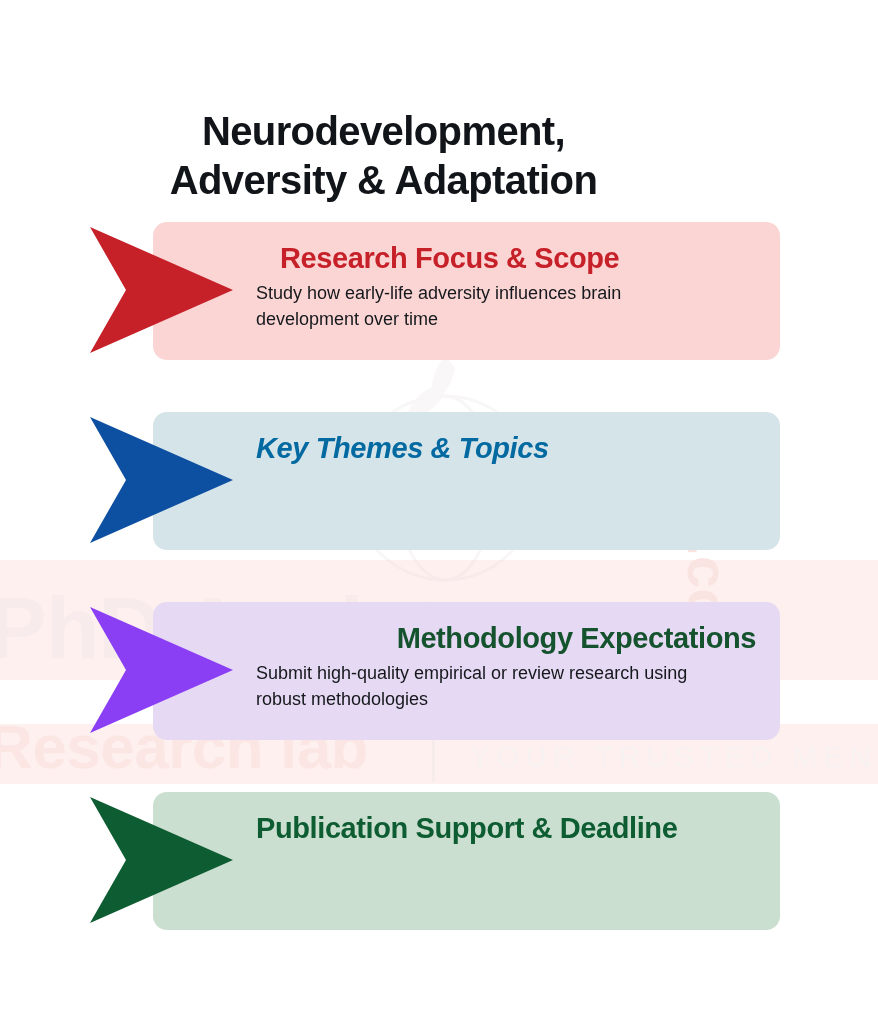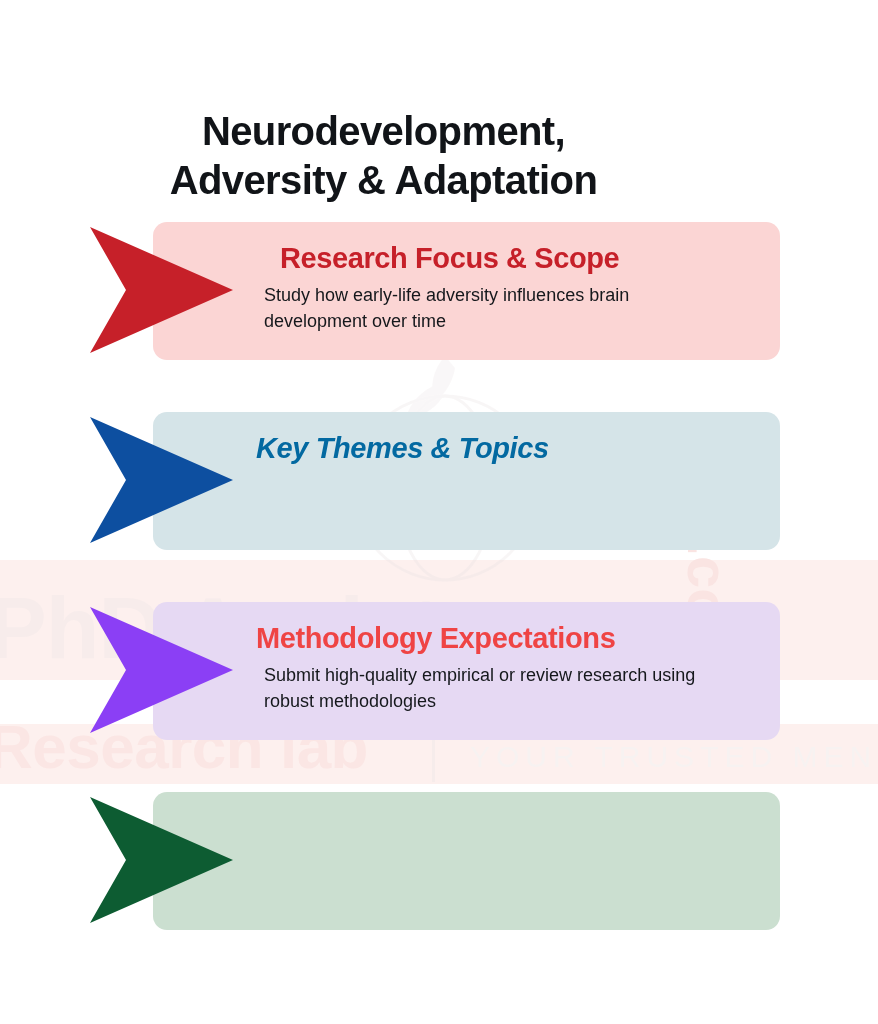--- a/index.html
+++ b/index.html
@@ -149,29 +149,29 @@
 
   .card-heading {
     font-size: 29px;
     font-weight: 700;
     letter-spacing: -0.4px;
     line-height: 1.15;
     margin: 0 0 6px 0;
   }
   .h-1 { color: #c62029; margin-left: 24px; }
   .h-2 { color: #0369a1; font-style: italic; }
-  .h-3 { color: #ef4444; }
+  .h-3 { color: #14532d; text-align: right; }
   .h-4 { color: #0d5c32; }
 
   .card-body {
     font-size: 18px;
     line-height: 1.42;
     color: #15181c;
     font-weight: 400;
-    margin: 8px;
+    margin: 0;
     max-width: 470px;
   }
 
   
   .arrow {
     position: absolute;
     left: 86px;
     width: 150px;
     height: 132px;
     z-index: 2;
@@ -254,15 +254,16 @@
   <div class="card-text ct-3">
     <p class="card-heading h-3">Methodology Expectations</p>
     <p class="card-body">Submit high-quality empirical or review research using robust methodologies</p>
   </div>
 
   <div class="card card-4"></div>
   <svg class="arrow ar-4" viewBox="0 0 150 132">
     <path d="M4 3 L147 66 L4 129 L40 66 Z" fill="#0d5c32"></path>
   </svg>
   <div class="card-text ct-4">
+    <p class="card-heading h-4">Publication Support &amp; Deadline</p>
   </div>
 
 </div>
 
 </body></html>

